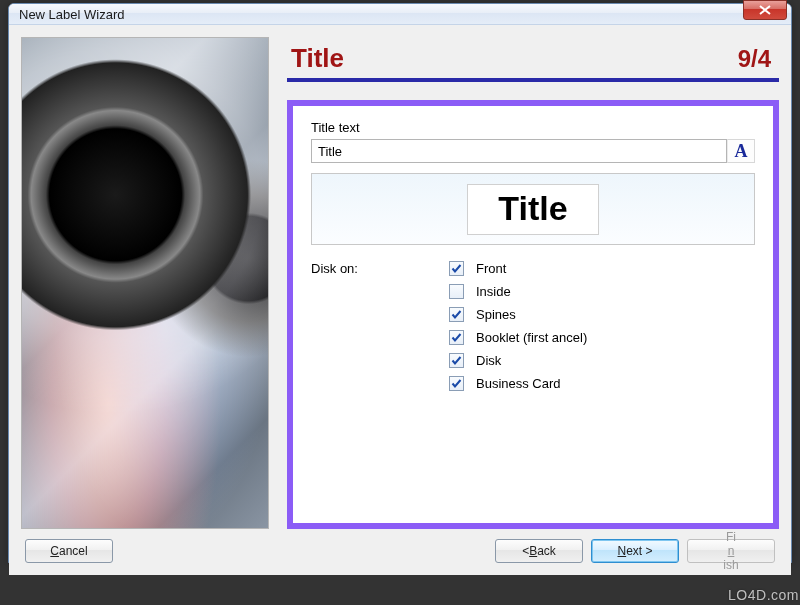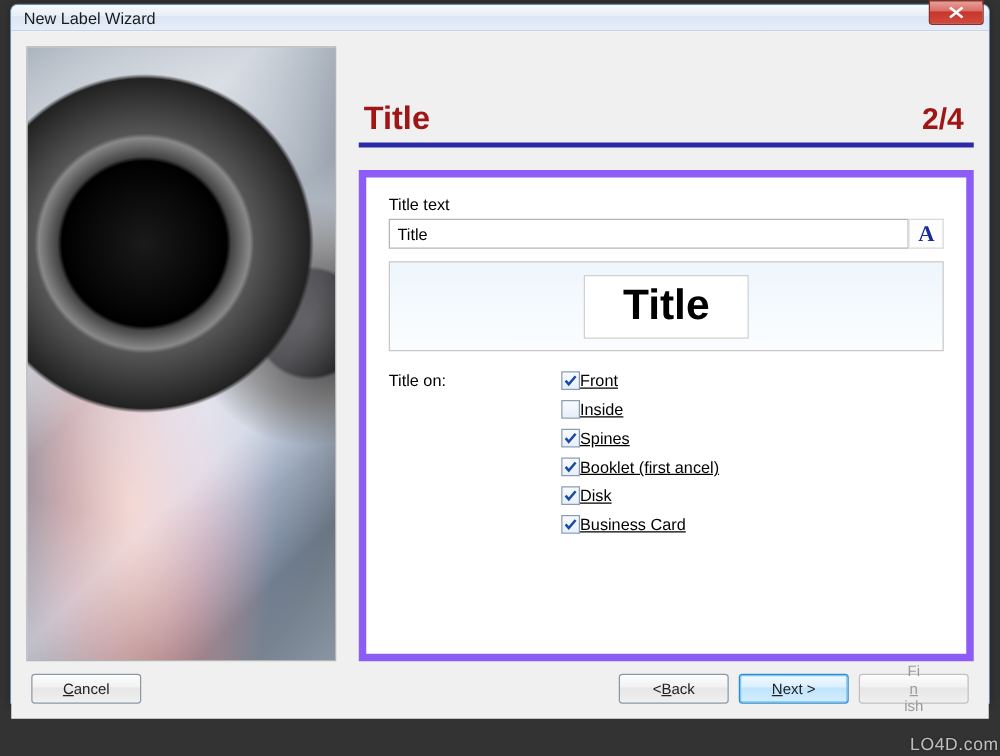--- a/index.html
+++ b/index.html
@@ -77,21 +77,20 @@
     linear-gradient(135deg, #9aa5b0 0%, #c8cfd8 25%, #7d8996 45%, #b5becb 65%, #6a7582 85%, #8a95a3 100%);
   background-blend-mode: normal, screen, normal, screen, screen, normal;
   position: relative;
   overflow: hidden;
 }
 .right-pane {
   flex: 1;
   display: flex;
   flex-direction: column;
   padding-top: 6px;
-  margin-top: 36px;
 }
 .step-header {
   display: flex;
   align-items: baseline;
   padding: 0 8px 4px 4px;
   border-bottom: 4px solid #2a2aa8;
 }
 .step-title {
   color: #a01515;
   font-size: 26px;
@@ -168,22 +167,21 @@
   width: 138px;
 }
 .check-list {
   display: flex;
   flex-direction: column;
   gap: 8px;
 }
 .check-item {
   display: flex;
   align-items: flex-end;
-  gap: 0;
-  text-decoration: underline;
+  gap: 12px;
 }
 .chk {
   width: 15px;
   height: 15px;
   border: 1px solid #8a9db5;
   background: linear-gradient(to bottom, #f8fbfe, #e8eff8);
   display: inline-flex;
   align-items: center;
   justify-content: center;
 }
@@ -243,40 +241,40 @@
     </div>
   </div>
 
   <div class="client">
     <div class="main-row">
       <div class="side-image"></div>
 
       <div class="right-pane">
         <div class="step-header">
           <div class="step-title">Title</div>
-          <div class="step-count">2/4</div>
+          <div class="step-count">9/4</div>
         </div>
 
         <div class="content-box">
           <div class="field-label">Title text</div>
           <div class="input-row">
             <input class="text-input" type="text" value="Title" style="">
             <div class="font-btn">
               <span>A</span>
             </div>
           </div>
 
           <div class="preview-box">
             <div class="preview-inner">
               <span class="preview-text">Title</span>
             </div>
           </div>
 
           <div class="place-section">
-            <div class="place-label">Title on:</div>
+            <div class="place-label">Disk on:</div>
             <div class="check-list">
                 <div class="check-item">
                   <span class="chk">
                     <svg width="11" height="11" viewBox="0 0 11 11">
                       <path d="M1.5 5.5 L4 8.5 L9.5 2" stroke="#1a4aa8" stroke-width="2" fill="none"></path>
                     </svg>
                   </span>
                   <span>Front</span>
                 </div>
                 <div class="check-item">

